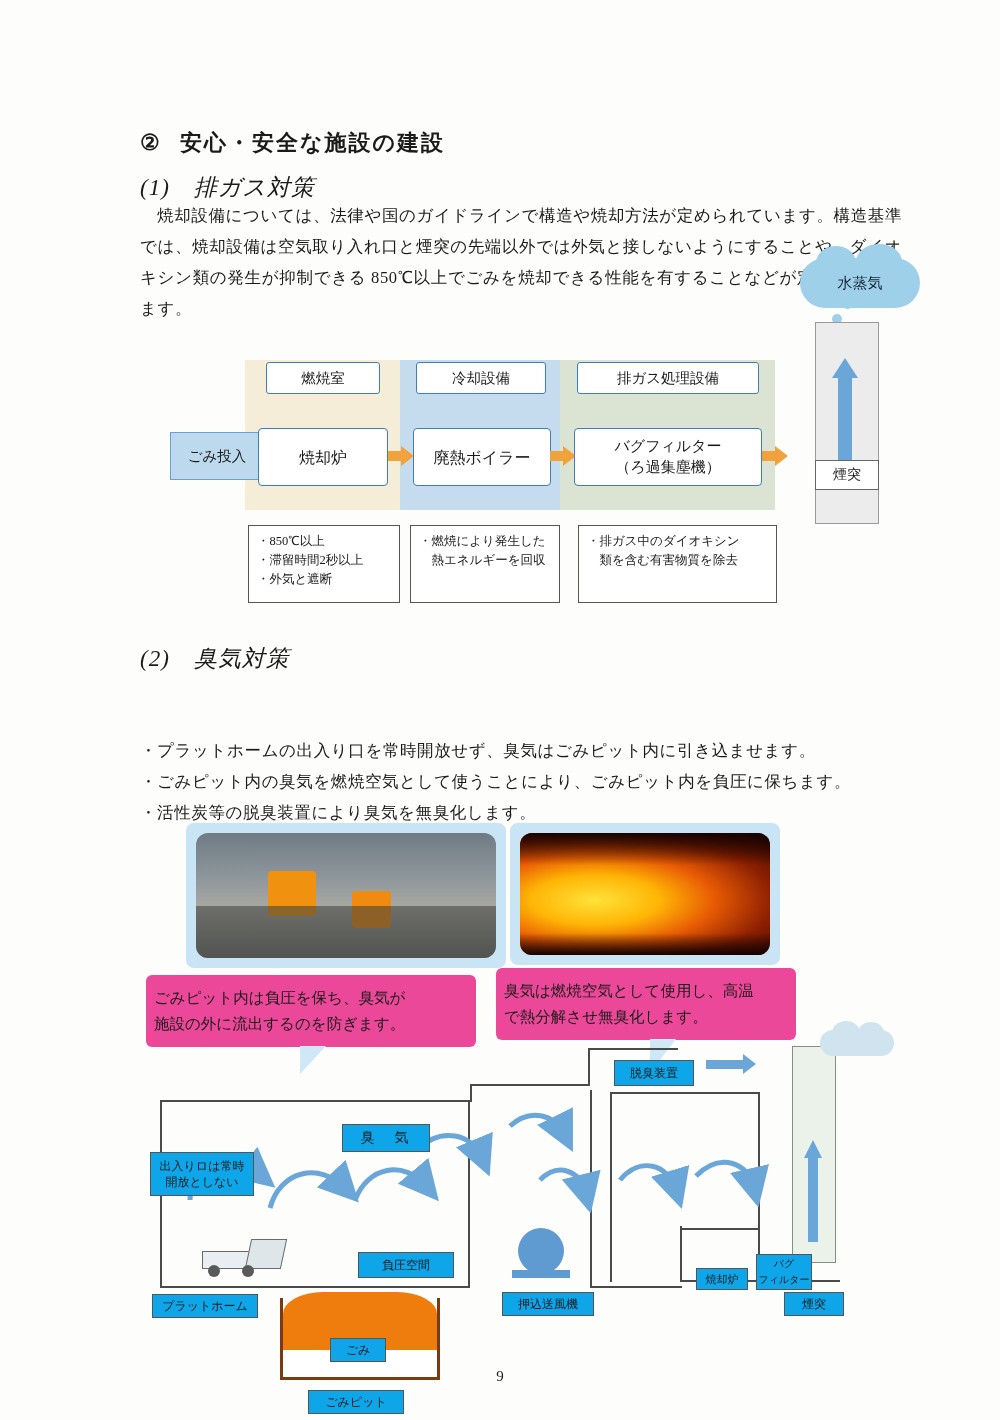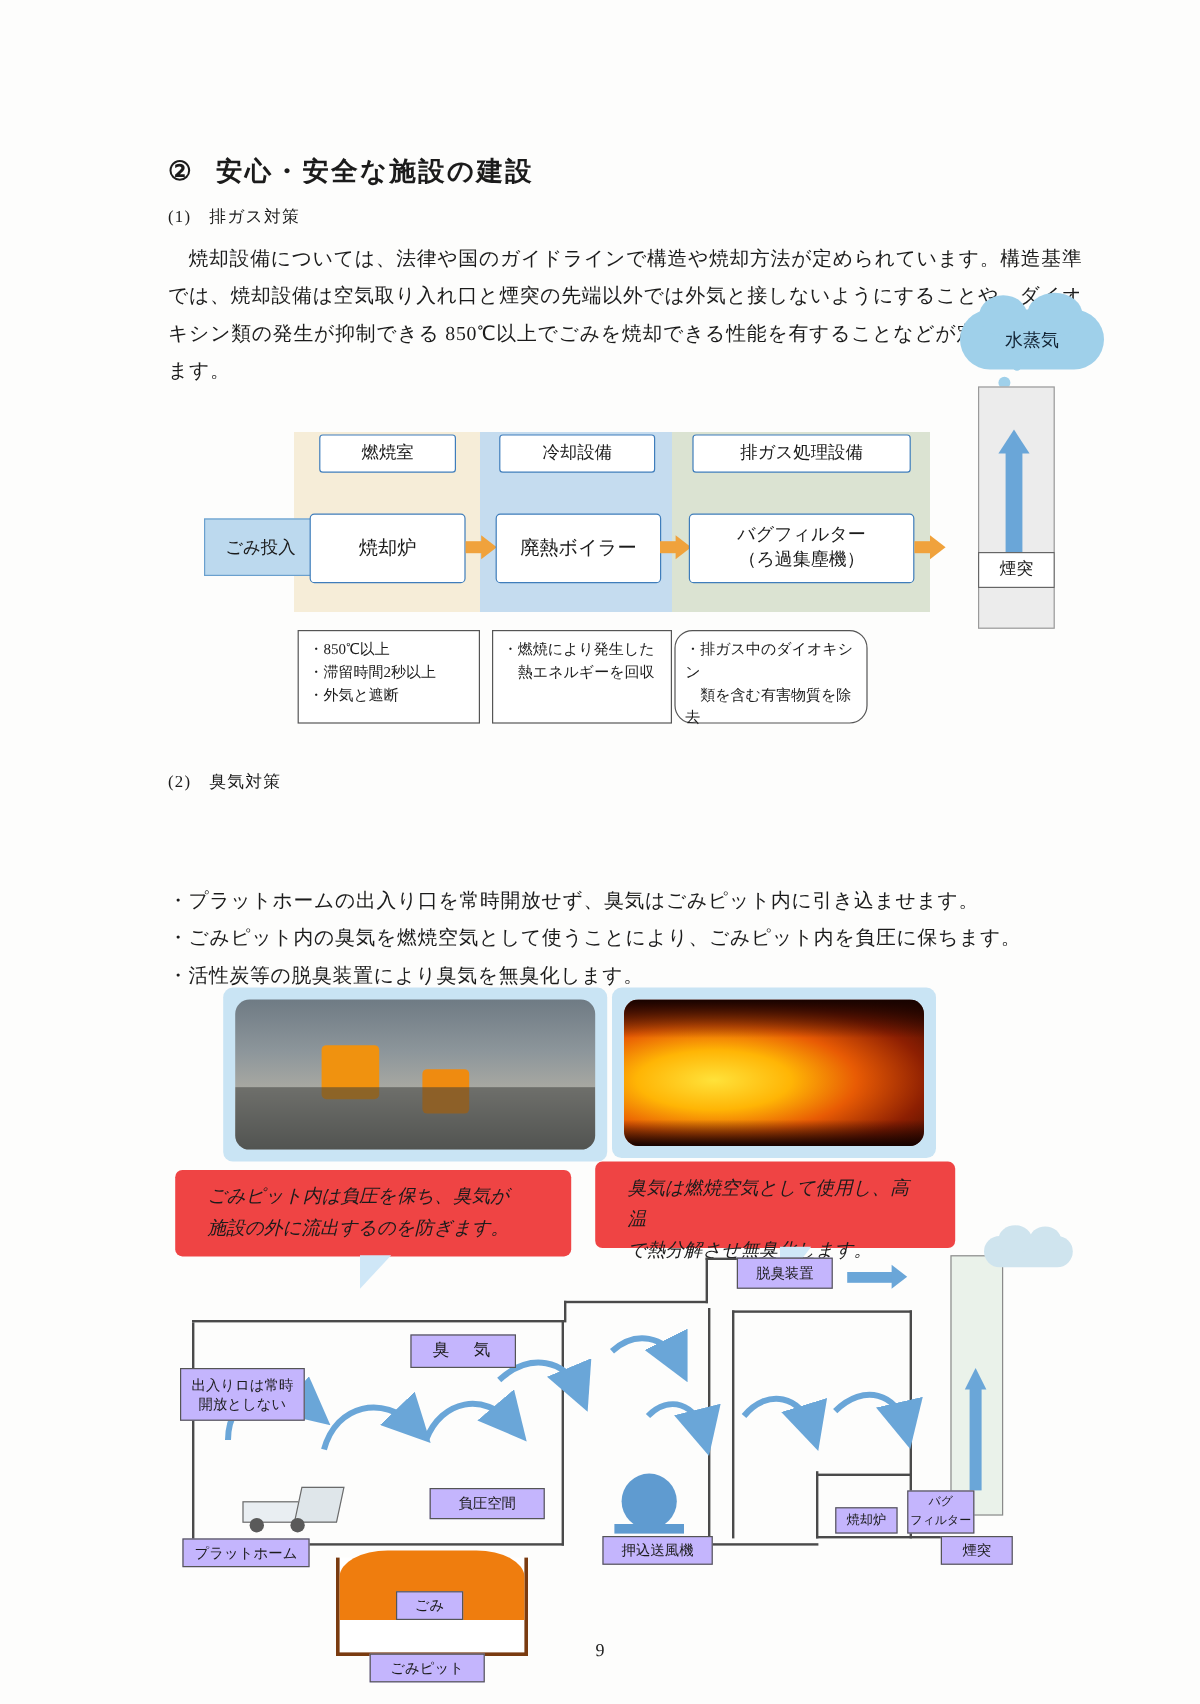--- a/index.html
+++ b/index.html
@@ -13,21 +13,21 @@
   }
   .page{position:absolute;left:0;top:0;width:1000px;height:1420px;}
 
   
   .h2{
     position:absolute;left:140px;top:128px;
     font-size:22px;font-weight:bold;letter-spacing:2px;
   }
   .h2 .num{display:inline-block;width:40px;}
   .h3{
-    position:absolute;font-size:14px;letter-spacing:1px;
+    position:absolute;font-size:23px;letter-spacing:1px;font-style:italic;
   }
   .para{
     position:absolute;font-size:16.5px;line-height:31px;
     letter-spacing:0.6px;text-align:justify;
   }
   .bullet{
     position:absolute;font-size:16.5px;line-height:31px;letter-spacing:0.6px;
   }
   .pageno{
     position:absolute;left:0;top:1368px;width:1000px;text-align:center;
@@ -111,51 +111,51 @@
   }
   .cloud span{position:relative;z-index:2;}
   .dotsm{position:absolute;width:10px;height:10px;border-radius:50%;background:#9fd0ea;}
 
   .note{
     position:absolute;top:225px;border:1.3px solid #555;background:#fff;
     font-size:12.5px;line-height:19px;padding:6px 8px;box-sizing:border-box;
   }
   .note-1{left:88px;width:152px;height:78px;}
   .note-2{left:250px;width:150px;height:78px;}
-  .note-3{left:402px;width:161px;height:78px;border-radius:15px;}
+  .note-3{left:418px;width:199px;height:78px;}
 
   
   .photo{
     position:absolute;border-radius:12px;overflow:hidden;
   }
   #photo1{left:196px;top:833px;width:300px;height:125px;background:#8d99a0;}
   #photo2{left:520px;top:833px;width:250px;height:122px;background:#3a0c03;}
   .photo-frame{
     position:absolute;border:0;
   }
   #frame1{left:186px;top:823px;width:320px;height:145px;background:#c9e4f4;border-radius:8px;}
   #frame2{left:510px;top:823px;width:270px;height:142px;background:#c9e4f4;border-radius:8px;}
 
   .balloon{
-    position:absolute;background:#ef4444;border-radius:6px;
-    font-size:15.5px;line-height:26px;padding:10px 27px;box-sizing:border-box;font-style:italic;
+    position:absolute;background:#ec4899;border-radius:6px;
+    font-size:15.5px;line-height:26px;padding:10px 8px;box-sizing:border-box;
   }
   #balloon1{left:146px;top:975px;width:330px;height:72px;}
   #balloon2{left:496px;top:968px;width:300px;height:72px;}
   .tail{position:absolute;width:0;height:0;}
   #tail1{left:300px;top:1046px;border-top:28px solid #cfe7f7;border-right:26px solid transparent;}
   #tail2{left:650px;top:1039px;border-top:34px solid #cfe7f7;border-right:26px solid transparent;}
 
   
   #diagram2{position:absolute;left:120px;top:1030px;width:760px;height:370px;}
   .d2line{position:absolute;background:#4a4a4a;}
   .d2box{
-    position:absolute;background:#c4b5fd;border:1.3px solid #555;
+    position:absolute;background:#0ea5e9;border:1.3px solid #555;
     font-size:12px;line-height:16px;text-align:center;
-    display:flex;align-items:center;justify-content:center;box-sizing:border-box;
+    display:flex;align-items:center;justify-content:center;box-sizing:border-box;margin-top:12px;
   }
   .pit{
     position:absolute;left:160px;top:268px;width:160px;height:82px;
     border:3px solid #7a3b10;border-top:none;background:#fff;box-sizing:border-box;
   }
   .trash{
     position:absolute;left:163px;top:262px;width:154px;height:58px;background:#ef7d0e;
     border-radius:40px 40px 0 0/22px 22px 0 0;
   }
   .d2stack{

